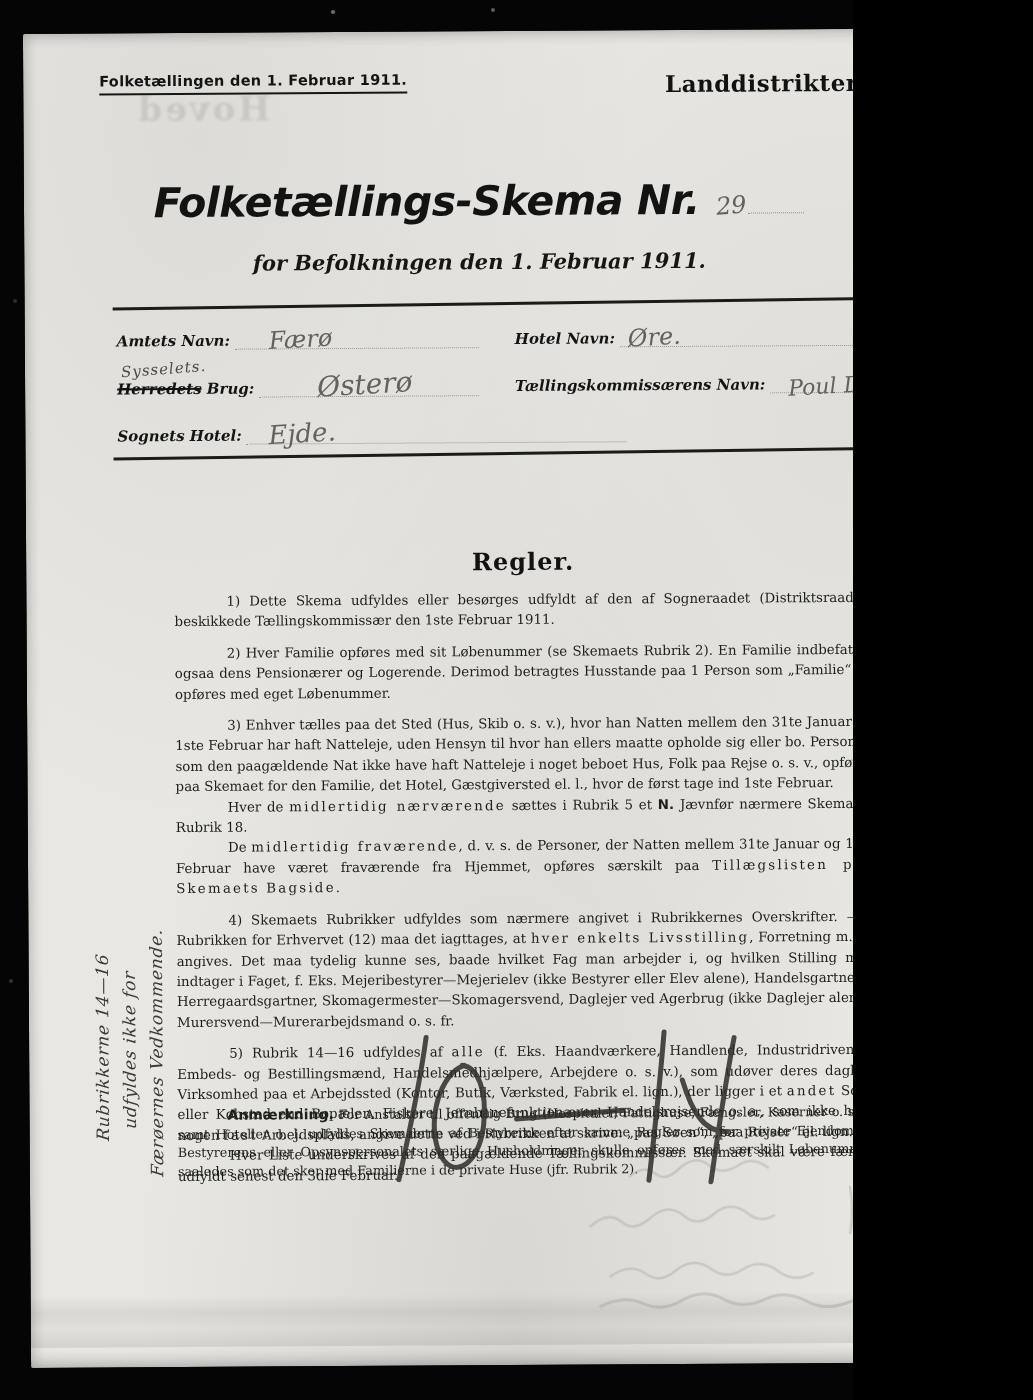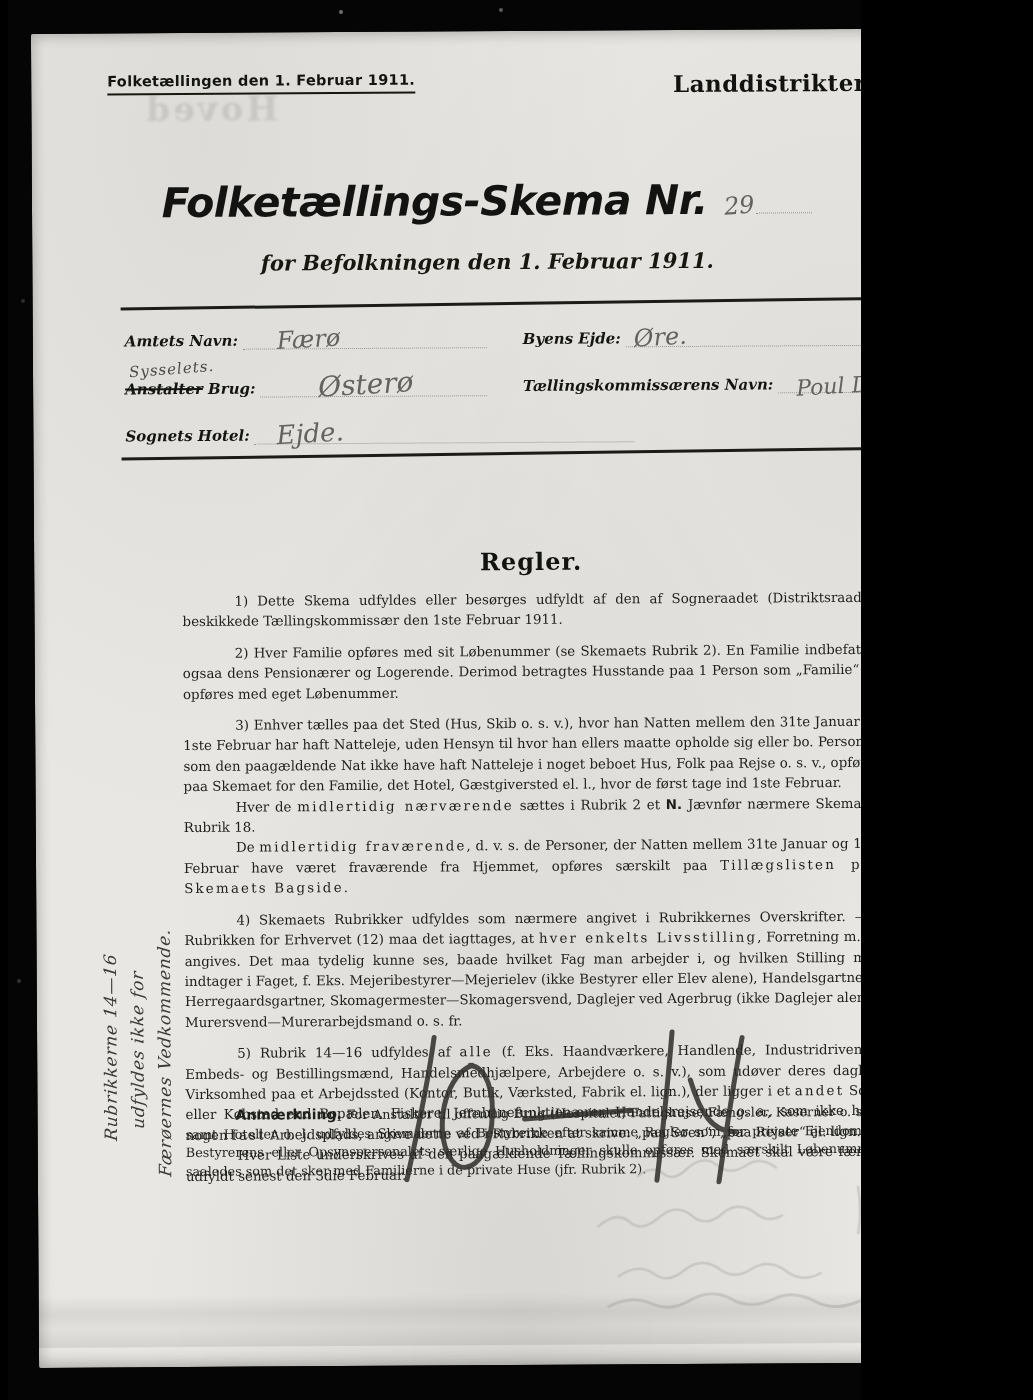--- a/index.html
+++ b/index.html
@@ -1,17 +1,17 @@
 <!DOCTYPE html>
 <html><head>
 <meta charset="utf-8">
 <style>
   html,body{margin:0;padding:0;background:#000;}
   .stage{position:relative;width:853px;height:1400px;background:#050505;overflow:hidden;
-         font-family:"DejaVu Serif",serif;margin-left:8px;}
+         font-family:"DejaVu Serif",serif;}
   .specks{position:absolute;left:0;top:0;width:2px;height:2px;border-radius:50%;
           box-shadow:332px 11px 0 1px #6f6f6f, 492px 9px 0 1px #5c5c5c, 688px 42px 0 1px #3a3a3a,
                      953px 48px 0 1px #444, 14px 300px 0 1px #2e2e2e, 10px 980px 0 1px #333;}
   .paper{position:absolute;left:27px;top:31px;width:962px;height:1334px;
          background:
            radial-gradient(ellipse at 18% 8%, rgba(0,0,0,0.05), transparent 40%),
            radial-gradient(ellipse at 85% 30%, rgba(0,0,0,0.04), transparent 45%),
            radial-gradient(ellipse at 50% 96%, rgba(0,0,0,0.07), transparent 55%),
            #e8e7e3;
          box-shadow: inset -10px 0 16px rgba(0,0,0,0.14), inset 5px 4px 12px rgba(0,0,0,0.10),
@@ -87,30 +87,30 @@
 
     <div class="rule rule-top"></div>
 
     <div class="frow" style="left:92px;top:299px;width:362px;">
       <span class="flabel">Amtets Navn:</span>
       <span class="fill">
         <span class="hand" style="left:34px;font-size:24px;">Færø</span>
       </span>
     </div>
     <div class="frow" style="left:490px;top:299px;width:388px;">
-      <span class="flabel">Byens Ejde:</span>
+      <span class="flabel">Hotel Navn:</span>
       <span class="fill">
         <span class="hand" style="left:8px;font-size:24px;">Øre.</span>
       </span>
     </div>
 
     <div class="frow" style="left:92px;top:346px;width:362px;">
       <span class="herred-wrap">
         <span class="overnote hand">Sysselets.</span>
-        <span class="flabel"><span class="struck">Anstalter</span>&nbsp;<span>Brug:</span></span>
+        <span class="flabel"><span class="struck">Herredets</span>&nbsp;<span>Brug:</span></span>
       </span>
       <span class="fill">
         <span class="hand" style="left:58px;font-size:28px;">Østerø</span>
       </span>
     </div>
     <div class="frow" style="left:490px;top:346px;width:388px;">
       <span class="flabel">Tællingskommissærens Navn:</span>
       <span class="fill">
         <span class="hand" style="left:18px;font-size:22px;">Poul Debes.</span>
       </span>
@@ -123,21 +123,21 @@
       </span>
     </div>
 
     <div class="rule rule-bottom"></div>
 
     <div class="regler-col">
       <h2 class="regler-h">Regler.</h2>
       <p class="para">1) Dette Skema udfyldes eller besørges udfyldt af den af Sogneraadet (Distriktsraadet) beskikkede Tællingskommissær den 1ste Februar 1911.</p>
       <p class="para">2) Hver Familie opføres med sit Løbenummer (se Skemaets Rubrik 2). En Familie indbefatter ogsaa dens Pensionærer og Logerende. Derimod betragtes Husstande paa 1 Person som „Familie“ og opføres med eget Løbenummer.</p>
       <p class="para tight">3) Enhver tælles paa det Sted (Hus, Skib o. s. v.), hvor han Natten mellem den 31te Januar og 1ste Februar har haft Natteleje, uden Hensyn til hvor han ellers maatte opholde sig eller bo. Personer, som den paagældende Nat ikke have haft Natteleje i noget beboet Hus, Folk paa Rejse o. s. v., opføres paa Skemaet for den Familie, det Hotel, Gæstgiversted el. l., hvor de først tage ind 1ste Februar.</p>
-      <p class="para tight"><span>Hver de </span><span class="sp">midlertidig nærværende</span><span> sættes i Rubrik 2 et </span><span class="nbold">N.</span><span> Jævnfør nærmere Skemaets Rubrik 18.</span></p>
+      <p class="para tight"><span>Hver de </span><span class="sp">midlertidig nærværende</span><span> sættes i Rubrik 5 et </span><span class="nbold">N.</span><span> Jævnfør nærmere Skemaets Rubrik 18.</span></p>
       <p class="para"><span>De </span><span class="sp">midlertidig fraværende</span><span>, d. v. s. de Personer, der Natten mellem 31te Januar og 1ste Februar have været fraværende fra Hjemmet, opføres særskilt paa </span><span class="sp">Tillægslisten paa Skemaets Bagside</span><span>.</span></p>
       <p class="para"><span>4) Skemaets Rubrikker udfyldes som nærmere angivet i Rubrikkernes Overskrifter. — I Rubrikken for Erhvervet (12) maa det iagttages, at </span><span class="sp">hver enkelts Livsstilling</span><span>, Forretning m. m. angives. Det maa tydelig kunne ses, baade hvilket Fag man arbejder i, og hvilken Stilling man indtager i Faget, f. Eks. Mejeribestyrer—Mejerielev (ikke Bestyrer eller Elev alene), Handelsgartner—Herregaardsgartner, Skomagermester—Skomagersvend, Daglejer ved Agerbrug (ikke Daglejer alene), Murersvend—Murerarbejdsmand o. s. fr.</span></p>
       <p class="para tight"><span>5) Rubrik 14—16 udfyldes af </span><span class="sp">alle</span><span> (f. Eks. Haandværkere, Handlende, Industridrivende, Embeds- og Bestillingsmænd, Handelsmedhjælpere, Arbejdere o. s. v.), som udøver deres daglige Virksomhed paa et Arbejdssted (Kontor, Butik, Værksted, Fabrik el. lign.), der ligger i et </span><span class="sp">andet</span><span> Sogn eller Købstad end Bopælen. Fiskere, Jernbanefunktionærer, Handelsrejsende o. a., som ikke have nogen </span><span class="sp">fast</span><span> Arbejdsplads, angive dette ved i Rubrikken at skrive: „paa Søen“, „paa Rejser“ el. lign.</span></p>
       <p class="para tight">Hver Liste underskrives af den paagældende Tællingskommissær. Skemaet skal være færdig udfyldt senest den 3die Februar.</p>
     </div>
 
     <div class="vnote">
       <div class="vnote-inner">
         <div class="vnote-line">Rubrikkerne 14—16</div>
         <div class="vnote-line">udfyldes ikke for</div>

